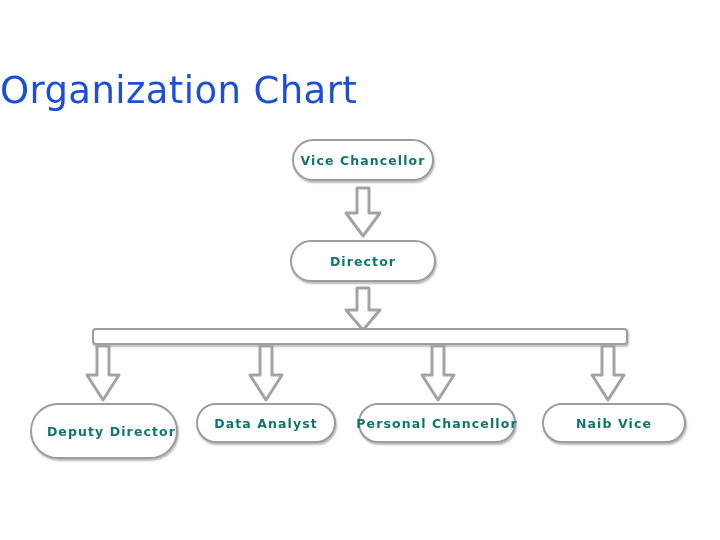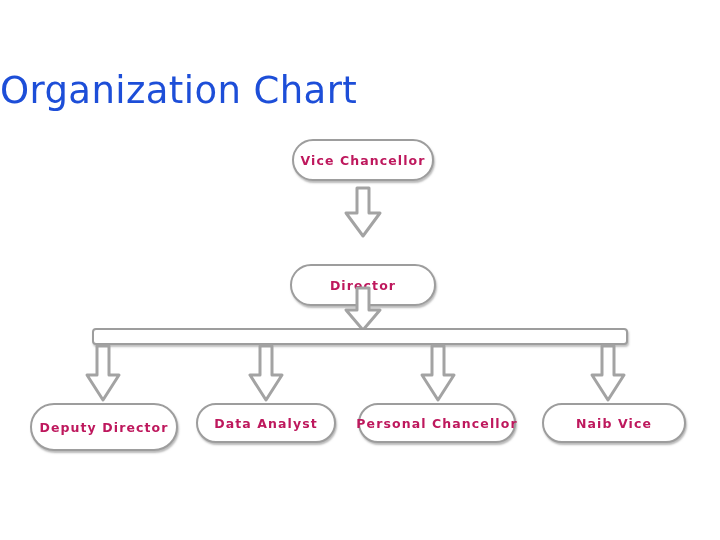--- a/index.html
+++ b/index.html
@@ -58,31 +58,31 @@
     border-radius: 999px;
     box-shadow: 1px 2px 2px rgba(130,130,130,0.55);
     display: flex;
     align-items: center;
     justify-content: center;
   }
   .node .node-label {
     font-family: "DejaVu Sans", sans-serif;
     font-size: 12.5px;
     font-weight: 700;
-    color: #be185d;
+    color: #0f766e;
     letter-spacing: 1.1px;
     white-space: nowrap;
     text-align: center;
   }
 
   
   #node-vice-chancellor { left: 292px; top: 139px; width: 142px; height: 42px; }
-  #node-director        { left: 290px; top: 240px; width: 146px; height: 42px; margin-top: 24px; }
+  #node-director        { left: 290px; top: 240px; width: 146px; height: 42px; }
 
-  #node-deputy-director     { left: 30px;  top: 403px; width: 148px; height: 48px; }
+  #node-deputy-director     { left: 30px;  top: 403px; width: 148px; height: 56px; justify-content: flex-end; }
   #node-data-analyst        { left: 196px; top: 403px; width: 140px; height: 40px; }
   #node-personal-assistant  { left: 358px; top: 403px; width: 158px; height: 40px; }
   #node-naib-qasid          { left: 542px; top: 403px; width: 144px; height: 40px; }
 
   
   #connector-bar {
     position: absolute;
     left: 92px;
     top: 328px;
     width: 536px;

